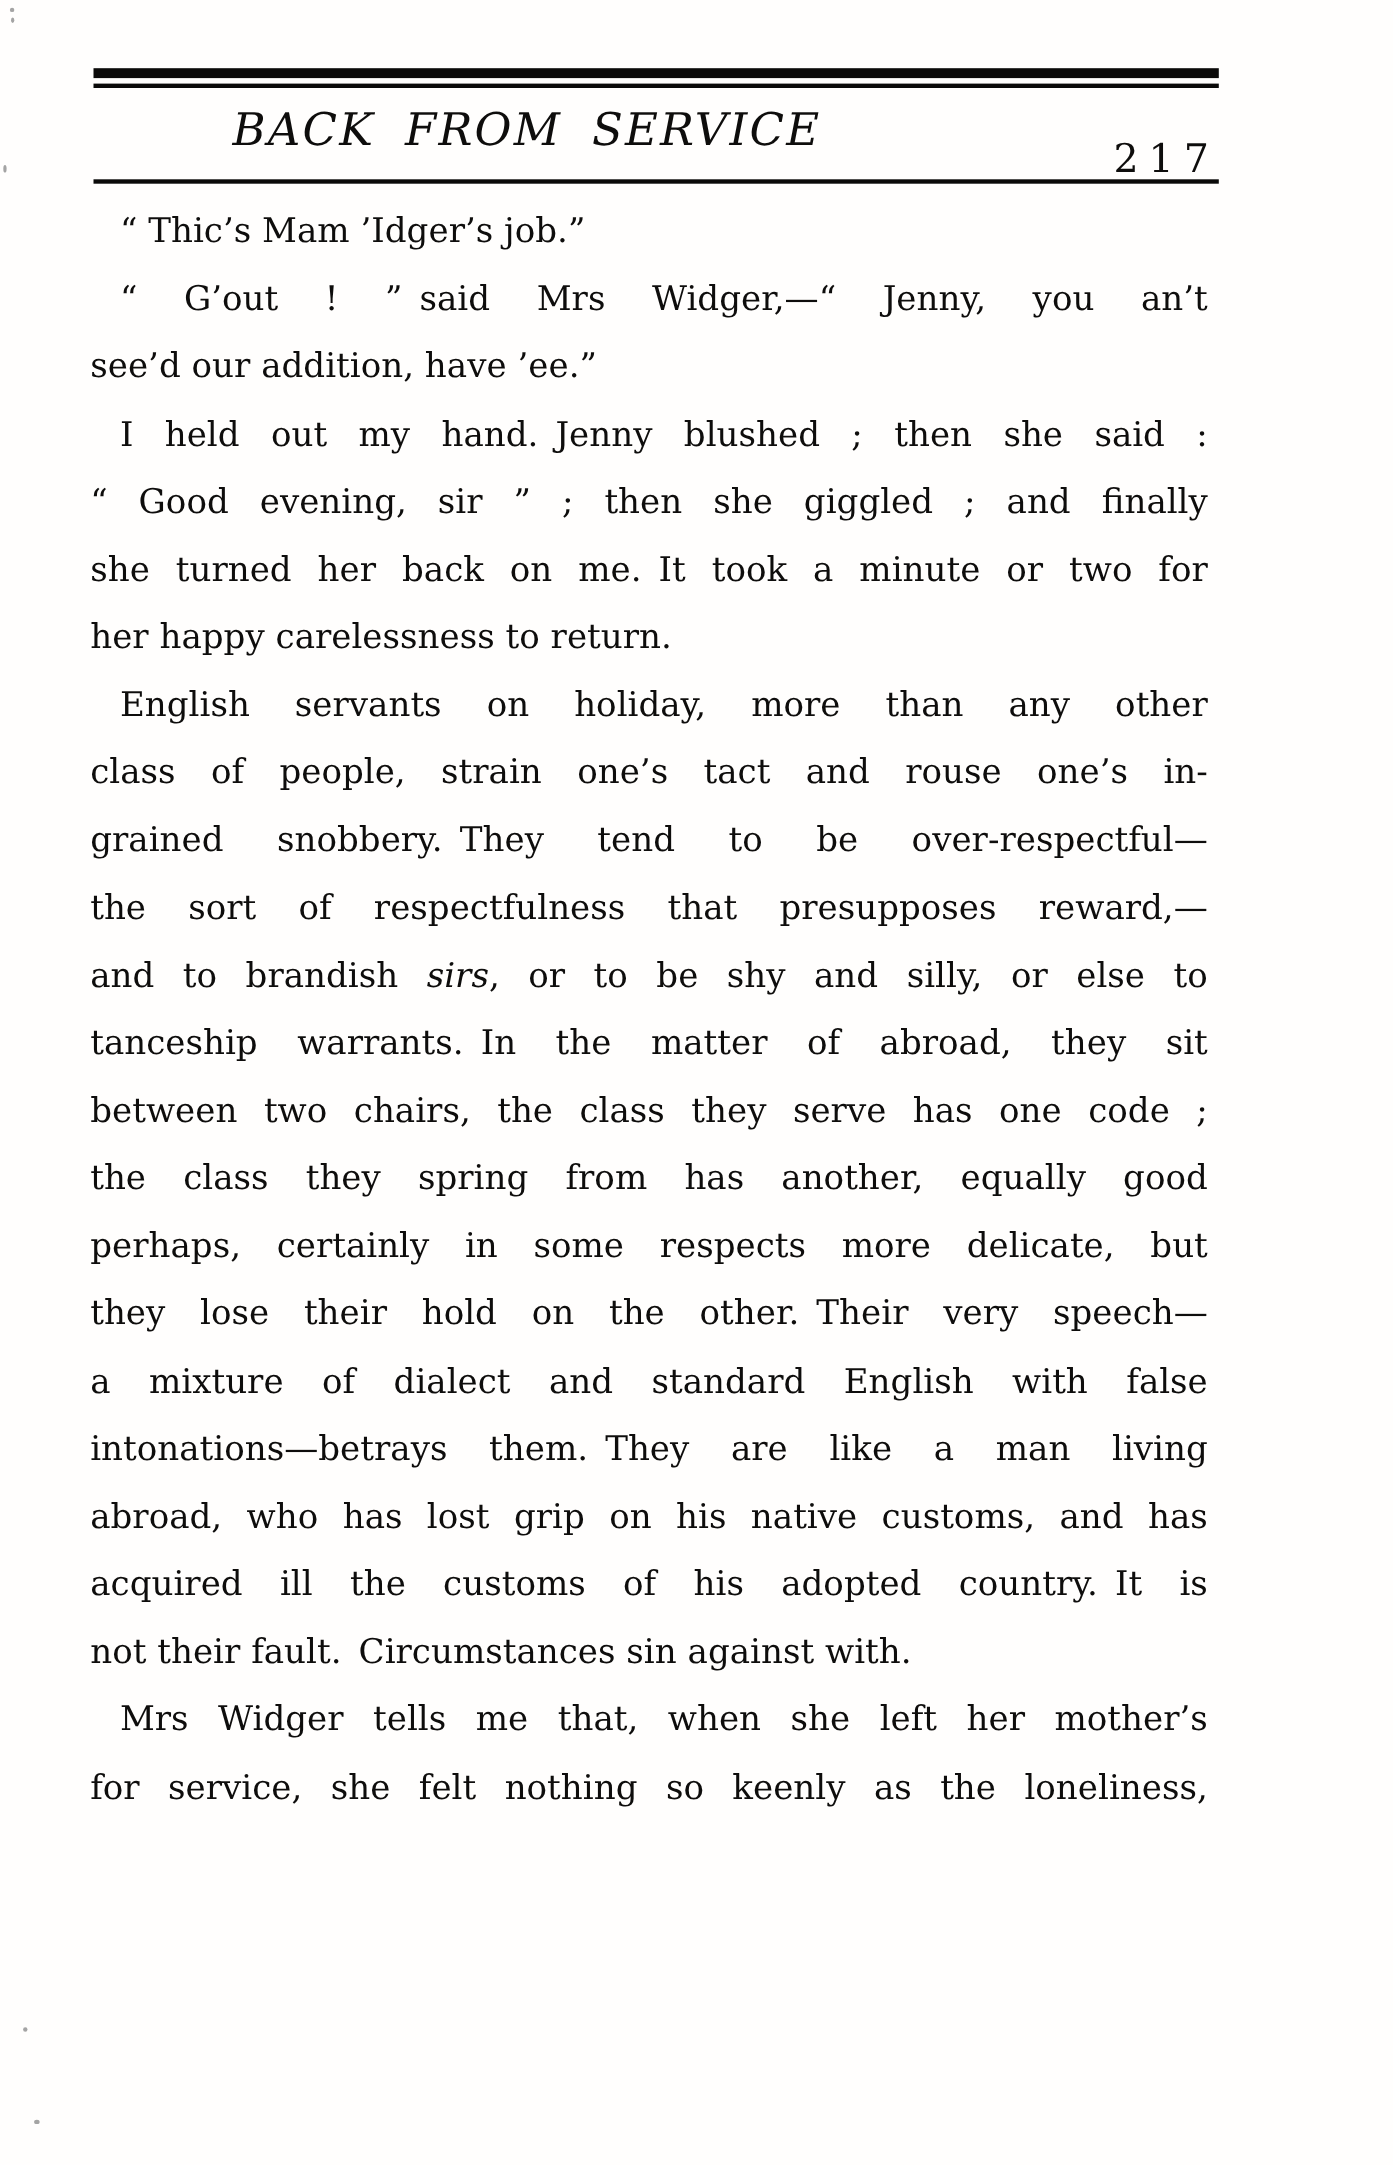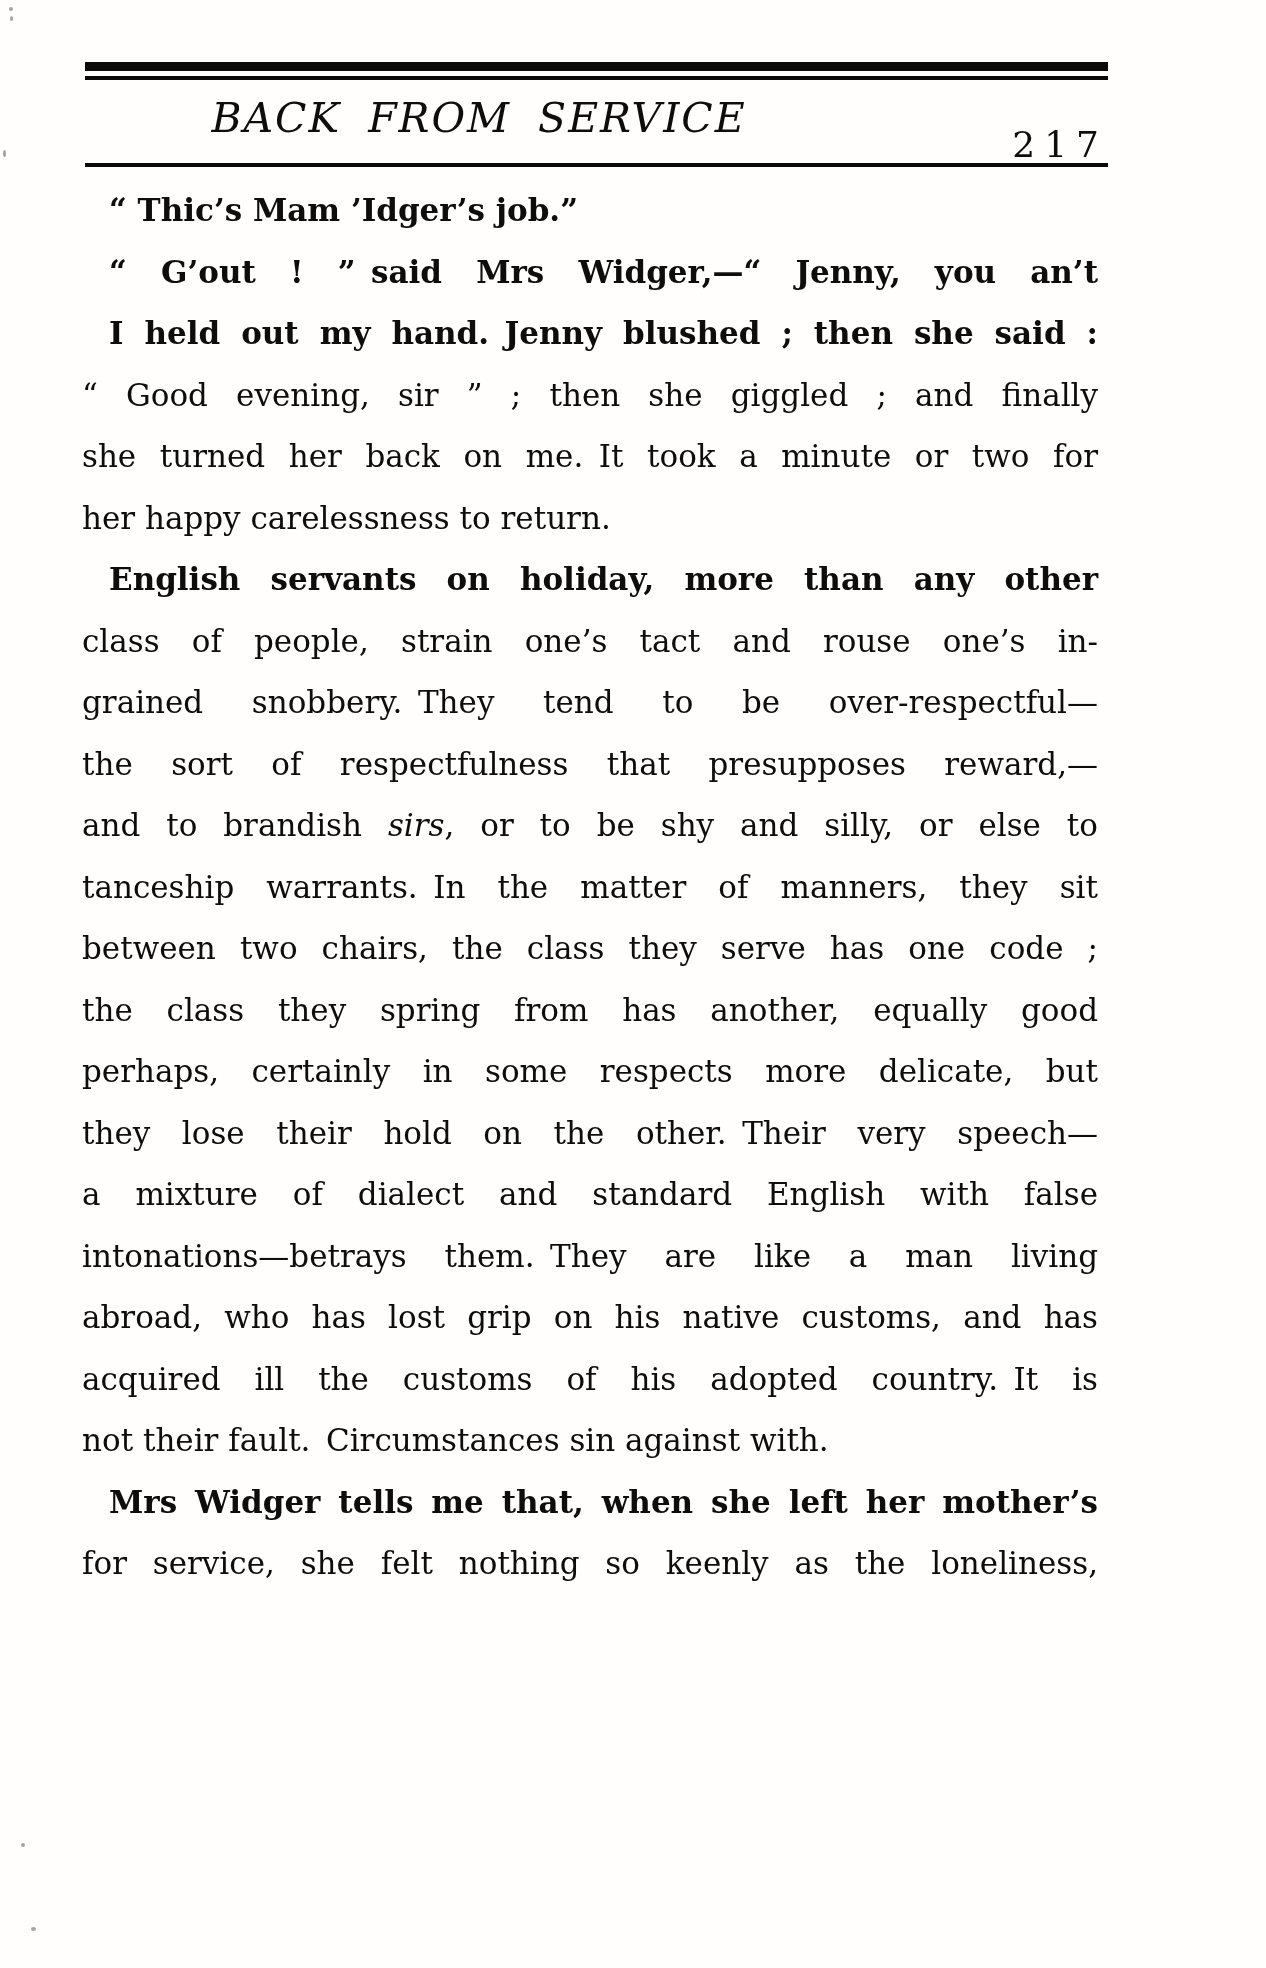--- a/index.html
+++ b/index.html
@@ -58,21 +58,21 @@
     position: absolute;
     left: 82px; top: 180px;
     width: 1016px;
     font-size: 31px;
     line-height: 61.5px;
   }
   .line {
     text-align: justify;
     text-align-last: justify;
   }
-  .line.indent { text-indent: 27px; font-weight: bold; }
+  .line.indent { text-indent: 27px; }
   .line.para-end {
     text-align: left;
     text-align-last: left;
   }
   .line i { }
 
   
   .speck {
     position: absolute;
     background: #8d8d8d;
@@ -101,30 +101,31 @@
   <div class="running-head">
     <span class="running-title">BACK FROM SERVICE</span>
     <span class="folio">217</span>
   </div>
 
   <div class="rule-single"></div>
 
   <div class="body-text" id="body-text">
       <div class="line indent para-end">“ Thic’s Mam ’Idger’s job.”</div>
       <div class="line indent">“ G’out ! ” said Mrs Widger,—“ Jenny, you an’t</div>
+      <div class="line para-end">see’d our addition, have ’ee.”</div>
       <div class="line indent">I held out my hand. Jenny blushed ; then she said :</div>
       <div class="line">“ Good evening, sir ” ; then she giggled ; and finally</div>
       <div class="line">she turned her back on me. It took a minute or two for</div>
       <div class="line para-end">her happy carelessness to return.</div>
       <div class="line indent">English servants on holiday, more than any other</div>
       <div class="line">class of people, strain one’s tact and rouse one’s in-</div>
       <div class="line">grained snobbery. They tend to be over-respectful—</div>
       <div class="line">the sort of respectfulness that presupposes reward,—</div>
       <div class="line">and to brandish <i>sirs</i>, or to be shy and silly, or else to</div>
-      <div class="line">tanceship warrants. In the matter of manners, they sit</div>
+      <div class="line">tanceship warrants. In the matter of abroad, they sit</div>
       <div class="line">between two chairs, the class they serve has one code ;</div>
       <div class="line">the class they spring from has another, equally good</div>
       <div class="line">perhaps, certainly in some respects more delicate, but</div>
       <div class="line">they lose their hold on the other. Their very speech—</div>
       <div class="line">a mixture of dialect and standard English with false</div>
       <div class="line">intonations—betrays them. They are like a man living</div>
       <div class="line">abroad, who has lost grip on his native customs, and has</div>
       <div class="line">acquired ill the customs of his adopted country. It is</div>
       <div class="line para-end">not their fault. Circumstances sin against with.</div>
       <div class="line indent">Mrs Widger tells me that, when she left her mother’s</div>

